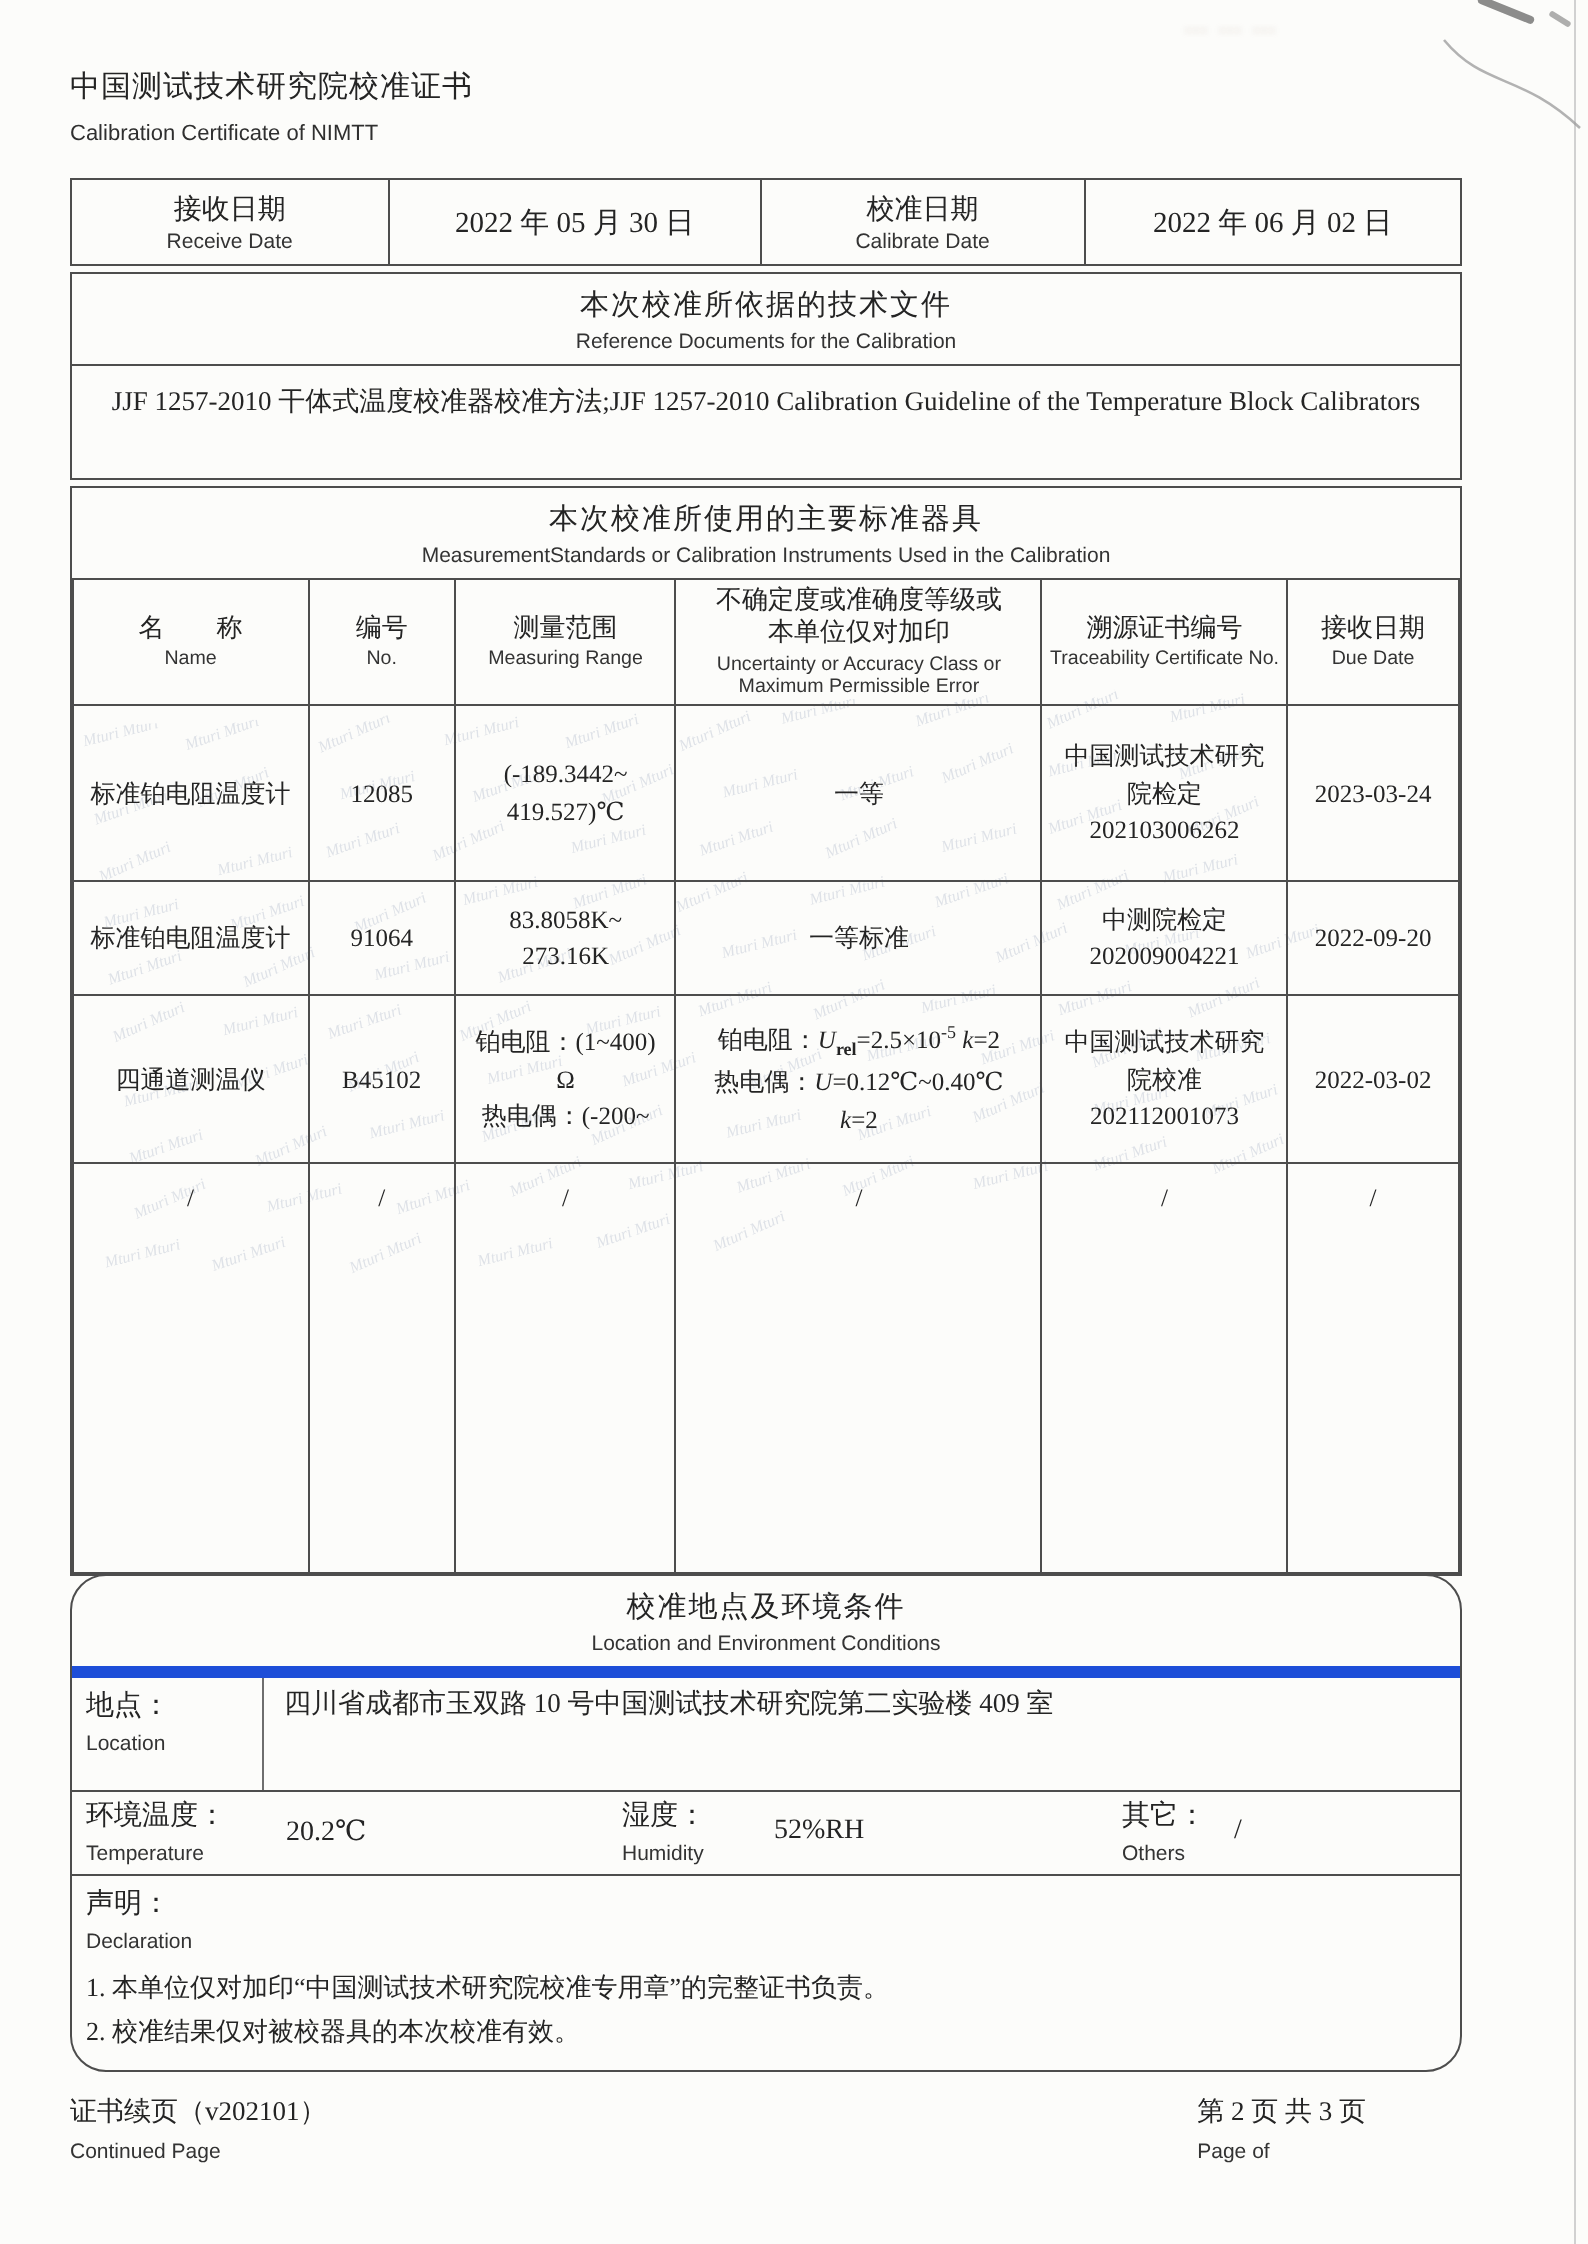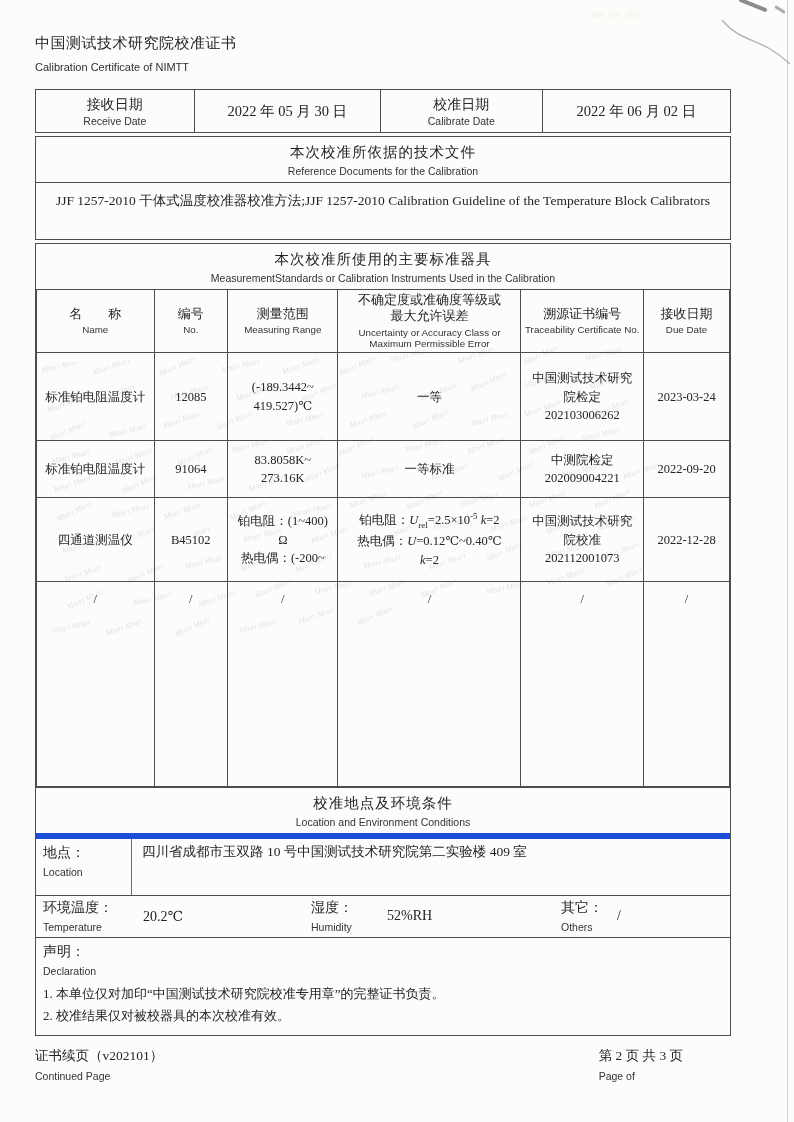--- a/index.html
+++ b/index.html
@@ -35,25 +35,25 @@
                padding:7px 16px;line-height:1.65;min-height:42px;}
 
   .std-table{border-top:1px solid #4d4d4d;}
   .std-table th{height:58px;vertical-align:middle;text-align:center;padding:2px 3px;}
   .th-cn{font-size:13px;line-height:1.25;}
   .th-en{font-size:9.8px;color:#333;line-height:1.22;margin-top:2px;}
   .std-table td{text-align:center;vertical-align:middle;font-size:12.5px;line-height:1.5;padding:2px 3px;}
   .r1{height:88px;} .r2{height:57px;} .r3{height:84px;}
   .r4{height:205px;} .r4 td{vertical-align:top;padding-top:8px;}
   .it{font-style:italic;}
-  .sb{vertical-align:sub;font-size:.72em;}
+  .sb{vertical-align:sub;font-size:.72em;font-weight:bold;}
   .sp{vertical-align:super;font-size:.72em;}
 
   
-  .loc-box{margin-top:-1px;}
+  .loc-box{margin-top:-1px;border-radius:18px;}
   .loc-row{display:flex;border-top:6px solid #1d4ed8;min-height:56px;}
   .loc-label{width:96px;padding:5px 0 0 7px;box-sizing:border-box;border-right:1px solid #6e6e6e;}
   .loc-label-cn{font-size:14px;}
   .loc-label-en{font-size:10.5px;color:#333;margin-top:4px;}
   .loc-value{flex:1;padding:3px 10px 4px 10px;}
   .loc-cn{font-size:13.5px;line-height:1.5;}
   .loc-en{font-size:13px;line-height:1.42;}
   .env-row{display:flex;border-top:1px solid #4d4d4d;min-height:42px;align-items:flex-start;padding:3px 0 2px 7px;box-sizing:border-box;}
   .env-lbl .loc-label-cn{font-size:14px;}
   .env-val{font-size:14px;margin-top:9px;}
@@ -259,21 +259,21 @@
           <th>
             <div class="th-cn">编号</div>
             <div class="th-en sans">No.</div>
           </th>
           <th>
             <div class="th-cn">测量范围</div>
             <div class="th-en sans">Measuring Range</div>
           </th>
           <th>
             <div class="th-cn">不确定度或准确度等级或</div>
-            <div class="th-cn">最大允许误差</div>
+            <div class="th-cn">本单位仅对加印</div>
             <div class="th-en sans">Uncertainty or Accuracy Class or Maximum Permissible Error</div>
           </th>
           <th>
             <div class="th-cn">溯源证书编号</div>
             <div class="th-en sans">Traceability Certificate No.</div>
           </th>
           <th>
             <div class="th-cn">接收日期</div>
             <div class="th-en sans">Due Date</div>
           </th>
@@ -320,21 +320,21 @@
                   <div><span>铂电阻：</span><span class="it">U</span><span class="sb">rel</span><span>=2.5×10</span><span class="sp">-5</span><span> </span><span class="it">k</span><span>=2</span></div>
                   <div><span>热电偶：</span><span class="it">U</span><span>=0.12℃~0.40℃</span></div>
                   <div><span class="it">k</span><span>=2</span></div>
                 </div>
           </td>
           <td>
             <div>中国测试技术研究</div>
             <div>院校准</div>
             <div>202112001073</div>
           </td>
-          <td>2022-12-28</td>
+          <td>2022-03-02</td>
         </tr>
         <tr class="r4">
           <td>/</td>
           <td>/</td>
           <td>/</td>
           <td>/</td>
           <td>/</td>
           <td>/</td>
         </tr>
       </tbody>

